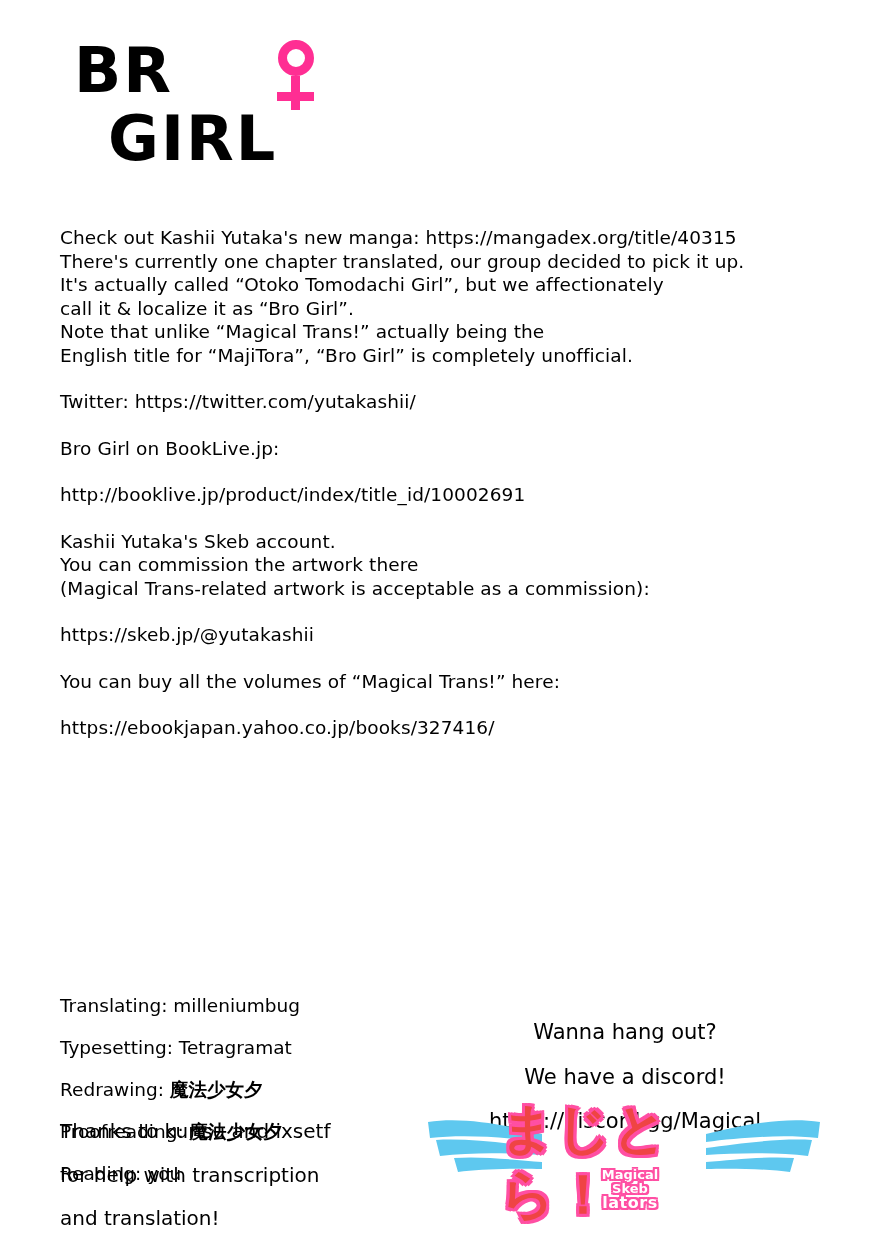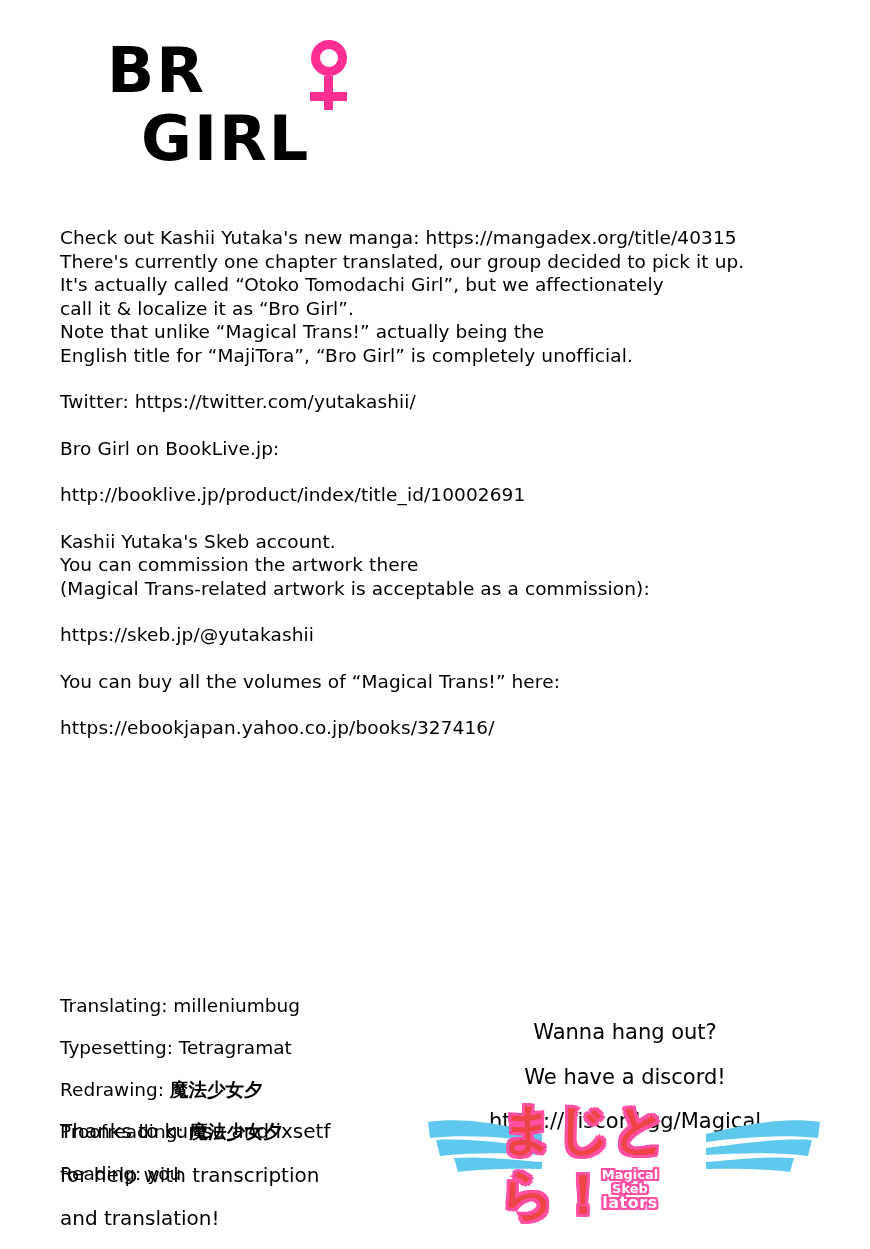--- a/index.html
+++ b/index.html
@@ -16,21 +16,20 @@
     color: #000000;
   }
 
   
   #logo {
     position: absolute;
     left: 70px;
     top: 36px;
     width: 330px;
     height: 160px;
-    margin-left: 33px;
   }
   .logo-line {
     font-family: "DejaVu Sans", sans-serif;
     font-weight: bold;
     font-size: 62px;
     letter-spacing: 2px;
     line-height: 70px;
     color: #000;
     white-space: nowrap;
   }

